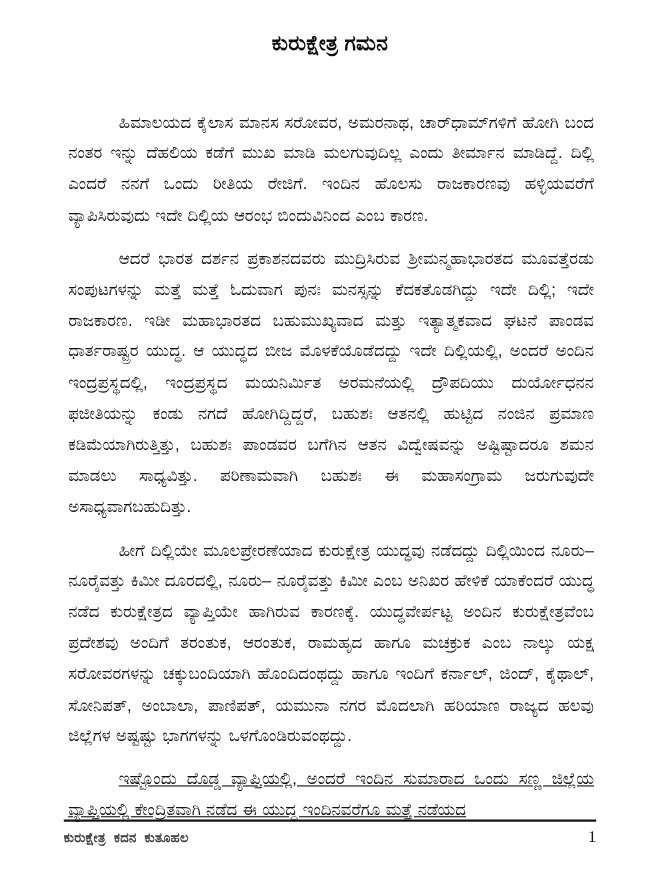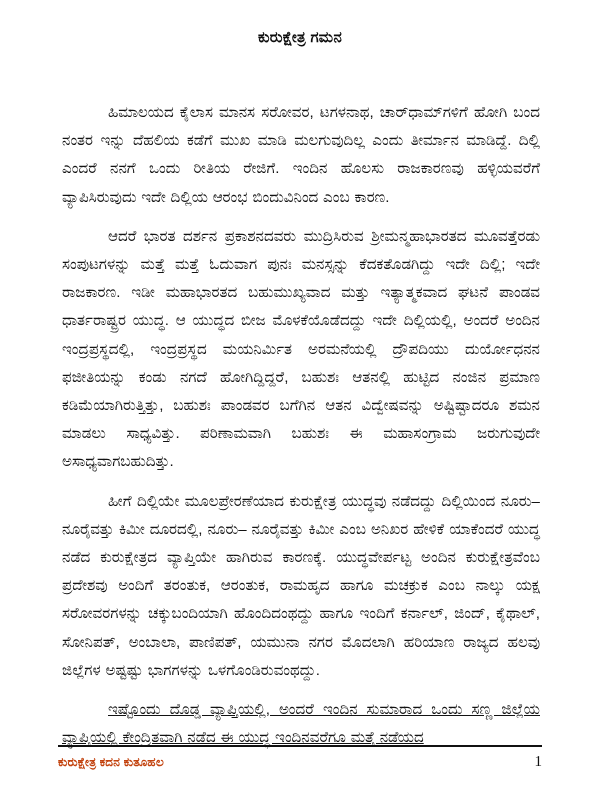--- a/index.html
+++ b/index.html
@@ -18,21 +18,21 @@
     color: #111111;
     box-sizing: border-box;
   }
 
   .page-title {
     position: absolute;
     left: 0;
     right: 0;
     top: 28px;
     text-align: center;
-    font-size: 15px;
+    font-size: 19px;
     font-weight: 600;
     letter-spacing: 0.3px;
     color: #0d0d0d;
     line-height: 1.25;
   }
 
   .body-block {
     position: absolute;
     left: 62px;
     top: 98px;
@@ -73,40 +73,41 @@
 
   .footer-row {
     display: flex;
     align-items: baseline;
     justify-content: space-between;
   }
 
   .footer-left {
     font-size: 12px;
     font-weight: 700;
-    color: #c2410c;
+    color: #404040;
     letter-spacing: 0.2px;
+    font-family: Liberation Mono, monospace;
   }
 
   .footer-right {
     font-size: 15px;
     font-weight: 400;
     color: #111111;
     font-family: "Liberation Serif", "DejaVu Serif", serif;
   }
 </style>
 </head>
 <body>
 
 <div class="page">
 
   <div class="page-title">ಕುರುಕ್ಷೇತ್ರ ಗಮನ</div>
 
   <div class="body-block">
-    <p class="para">ಹಿಮಾಲಯದ ಕೈಲಾಸ ಮಾನಸ ಸರೋವರ, ಟಗಳನಾಥ, ಚಾರ್‌ಧಾಮ್‌ಗಳಿಗೆ ಹೋಗಿ ಬಂದ ನಂತರ ಇನ್ನು ದೆಹಲಿಯ ಕಡೆಗೆ ಮುಖ ಮಾಡಿ ಮಲಗುವುದಿಲ್ಲ ಎಂದು ತೀರ್ಮಾನ ಮಾಡಿದ್ದೆ. ದಿಲ್ಲಿ ಎಂದರೆ ನನಗೆ ಒಂದು ರೀತಿಯ ರೇಜಿಗೆ. ಇಂದಿನ ಹೊಲಸು ರಾಜಕಾರಣವು ಹಳ್ಳಿಯವರೆಗೆ ವ್ಯಾಪಿಸಿರುವುದು ಇದೇ ದಿಲ್ಲಿಯ ಆರಂಭ ಬಿಂದುವಿನಿಂದ ಎಂಬ ಕಾರಣ.</p>
+    <p class="para">ಹಿಮಾಲಯದ ಕೈಲಾಸ ಮಾನಸ ಸರೋವರ, ಅಮರನಾಥ, ಚಾರ್‌ಧಾಮ್‌ಗಳಿಗೆ ಹೋಗಿ ಬಂದ ನಂತರ ಇನ್ನು ದೆಹಲಿಯ ಕಡೆಗೆ ಮುಖ ಮಾಡಿ ಮಲಗುವುದಿಲ್ಲ ಎಂದು ತೀರ್ಮಾನ ಮಾಡಿದ್ದೆ. ದಿಲ್ಲಿ ಎಂದರೆ ನನಗೆ ಒಂದು ರೀತಿಯ ರೇಜಿಗೆ. ಇಂದಿನ ಹೊಲಸು ರಾಜಕಾರಣವು ಹಳ್ಳಿಯವರೆಗೆ ವ್ಯಾಪಿಸಿರುವುದು ಇದೇ ದಿಲ್ಲಿಯ ಆರಂಭ ಬಿಂದುವಿನಿಂದ ಎಂಬ ಕಾರಣ.</p>
     <p class="para">ಆದರೆ ಭಾರತ ದರ್ಶನ ಪ್ರಕಾಶನದವರು ಮುದ್ರಿಸಿರುವ ಶ್ರೀಮನ್ಮಹಾಭಾರತದ ಮೂವತ್ತೆರಡು ಸಂಪುಟಗಳನ್ನು ಮತ್ತೆ ಮತ್ತೆ ಓದುವಾಗ ಪುನಃ ಮನಸ್ಸನ್ನು ಕೆದಕತೊಡಗಿದ್ದು ಇದೇ ದಿಲ್ಲಿ; ಇದೇ ರಾಜಕಾರಣ. ಇಡೀ ಮಹಾಭಾರತದ ಬಹುಮುಖ್ಯವಾದ ಮತ್ತು ಇತ್ಯಾತ್ಮಕವಾದ ಘಟನೆ ಪಾಂಡವ ಧಾರ್ತರಾಷ್ಟ್ರರ ಯುದ್ಧ. ಆ ಯುದ್ಧದ ಬೀಜ ಮೊಳಕೆಯೊಡೆದದ್ದು ಇದೇ ದಿಲ್ಲಿಯಲ್ಲಿ, ಅಂದರೆ ಅಂದಿನ ಇಂದ್ರಪ್ರಸ್ಥದಲ್ಲಿ, ಇಂದ್ರಪ್ರಸ್ಥದ ಮಯನಿರ್ಮಿತ ಅರಮನೆಯಲ್ಲಿ ದ್ರೌಪದಿಯು ದುರ್ಯೋಧನನ ಫಜೀತಿಯನ್ನು ಕಂಡು ನಗದೆ ಹೋಗಿದ್ದಿದ್ದರೆ, ಬಹುಶಃ ಆತನಲ್ಲಿ ಹುಟ್ಟಿದ ನಂಜಿನ ಪ್ರಮಾಣ ಕಡಿಮೆಯಾಗಿರುತ್ತಿತ್ತು, ಬಹುಶಃ ಪಾಂಡವರ ಬಗೆಗಿನ ಆತನ ವಿದ್ವೇಷವನ್ನು ಅಷ್ಟಿಷ್ಟಾದರೂ ಶಮನ ಮಾಡಲು ಸಾಧ್ಯವಿತ್ತು. ಪರಿಣಾಮವಾಗಿ ಬಹುಶಃ ಈ ಮಹಾಸಂಗ್ರಾಮ ಜರುಗುವುದೇ ಅಸಾಧ್ಯವಾಗಬಹುದಿತ್ತು.</p>
     <p class="para">ಹೀಗೆ ದಿಲ್ಲಿಯೇ ಮೂಲಪ್ರೇರಣೆಯಾದ ಕುರುಕ್ಷೇತ್ರ ಯುದ್ಧವು ನಡೆದದ್ದು ದಿಲ್ಲಿಯಿಂದ ನೂರು– ನೂರೈವತ್ತು ಕಿಮೀ ದೂರದಲ್ಲಿ, ನೂರು– ನೂರೈವತ್ತು ಕಿಮೀ ಎಂಬ ಅನಿಖರ ಹೇಳಿಕೆ ಯಾಕೆಂದರೆ ಯುದ್ಧ ನಡೆದ ಕುರುಕ್ಷೇತ್ರದ ವ್ಯಾಪ್ತಿಯೇ ಹಾಗಿರುವ ಕಾರಣಕ್ಕೆ. ಯುದ್ಧವೇರ್ಪಟ್ಟ ಅಂದಿನ ಕುರುಕ್ಷೇತ್ರವೆಂಬ ಪ್ರದೇಶವು ಅಂದಿಗೆ ತರಂತುಕ, ಆರಂತುಕ, ರಾಮಹೃದ ಹಾಗೂ ಮಚಕ್ರುಕ ಎಂಬ ನಾಲ್ಕು ಯಕ್ಷ ಸರೋವರಗಳನ್ನು ಚಕ್ಕುಬಂದಿಯಾಗಿ ಹೊಂದಿದಂಥದ್ದು ಹಾಗೂ ಇಂದಿಗೆ ಕರ್ನಾಲ್, ಜಿಂದ್, ಕೈಥಾಲ್, ಸೋನಿಪತ್, ಅಂಬಾಲಾ, ಪಾಣಿಪತ್, ಯಮುನಾ ನಗರ ಮೊದಲಾಗಿ ಹರಿಯಾಣ ರಾಜ್ಯದ ಹಲವು ಜಿಲ್ಲೆಗಳ ಅಷ್ಟಷ್ಟು ಭಾಗಗಳನ್ನು ಒಳಗೊಂಡಿರುವಂಥದ್ದು.</p>
     <p class="para">ಇಷ್ಟೊಂದು ದೊಡ್ಡ ವ್ಯಾಪ್ತಿಯಲ್ಲಿ, ಅಂದರೆ ಇಂದಿನ ಸುಮಾರಾದ ಒಂದು ಸಣ್ಣ ಜಿಲ್ಲೆಯ ವ್ಯಾಪ್ತಿಯಲ್ಲಿ ಕೇಂದ್ರಿತವಾಗಿ ನಡೆದ ಈ ಯುದ್ಧ ಇಂದಿನವರೆಗೂ ಮತ್ತೆ ನಡೆಯದ</p>
   </div>
 
   <div class="footer">
     <div class="footer-rule"></div>
     <div class="footer-row">
       <div class="footer-left">ಕುರುಕ್ಷೇತ್ರ ಕದನ ಕುತೂಹಲ</div>
       <div class="footer-right">1</div>

